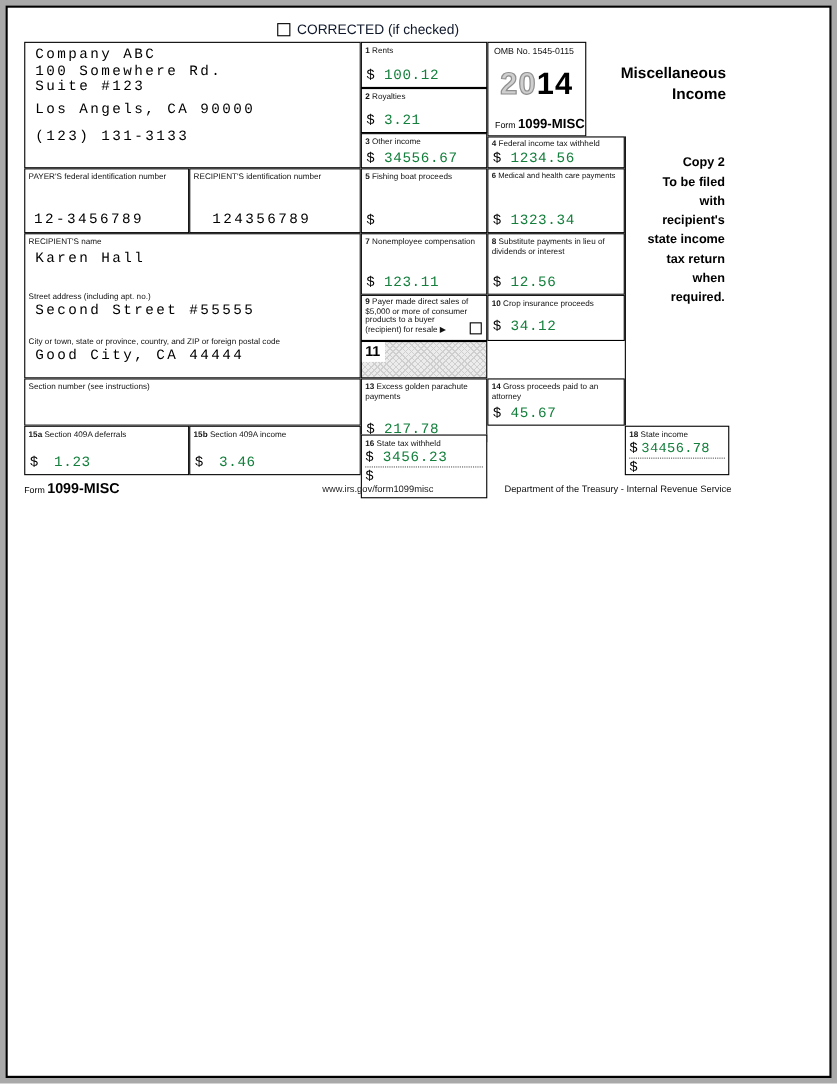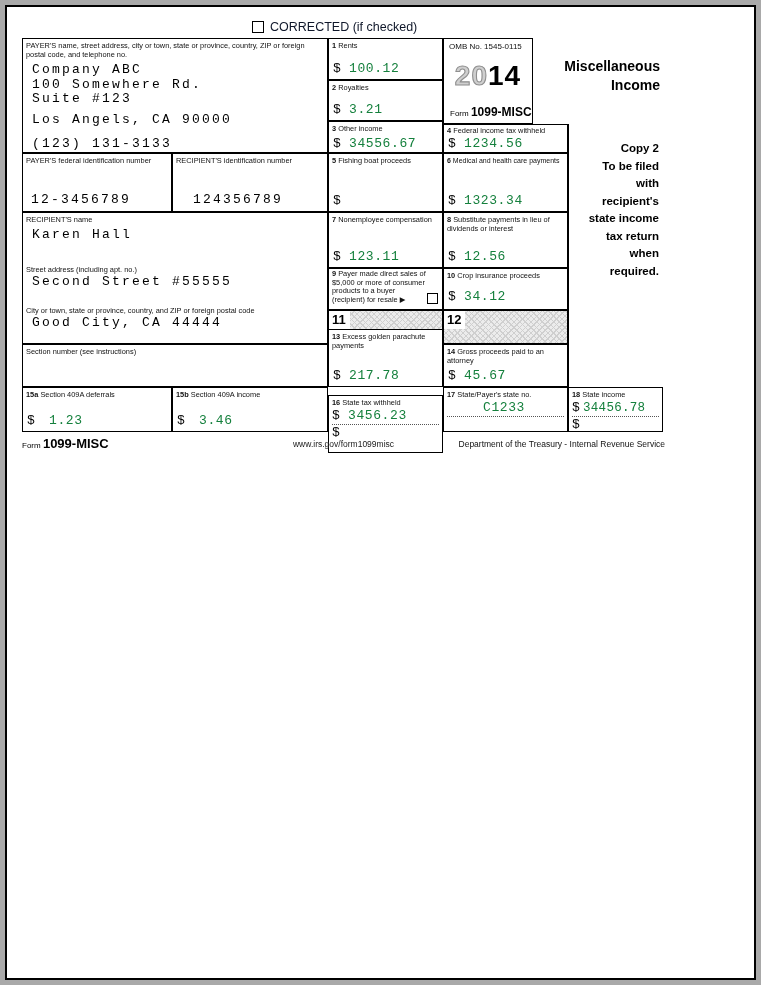--- a/index.html
+++ b/index.html
@@ -79,21 +79,20 @@
 </style>
 </head>
 <body>
 
 <div class="page">
 
   <div class="checkbox" style="left:245px;top:14px;"></div>
   <span class="corr-label" style="position:absolute;left:263px;top:13px;">CORRECTED (if checked)</span>
 
   <div class="cell" style="left:15px;top:31px;width:306px;height:115px;">
-    <div class="lab">PAYER'S name, street address, city or town, state or province, country, ZIP or foreign postal code, and telephone no.</div>
     <div class="val payer-line" style="margin-top:4px;">Company ABC</div>
     <div class="val payer-line">100 Somewhere Rd.</div>
     <div class="val payer-line">Suite #123</div>
     <div class="val payer-line" style="margin-top:6px;">Los Angels, CA 90000</div>
     <div class="val payer-line" style="margin-top:10px;">(123) 131-3133</div>
   </div>
 
   <div class="cell" style="left:321px;top:31px;width:115px;height:42px;">
     <div class="lab"><b>1</b> <span>Rents</span></div>
     <div class="moneyrow">
@@ -198,40 +197,37 @@
     <div class="moneyrow" style="bottom:5px;">
         <span class="dollar">$</span>
         <span class="mval">34.12</span>
       </div>
   </div>
 
   <div class="cell shade" style="left:321px;top:303px;width:115px;height:34px;">
     <div class="chip">11</div>
   </div>
 
-  <div class="cell shade" style="left:436px;top:303px;width:125px;height:34px;">
-    <div class="chip">12</div>
-  </div>
 
   <div class="open" style="position:absolute;left:561px;top:117px;width:95px;height:263px;border-left:1px solid #000;box-sizing:border-box;padding:16px 4px 0 0;">
     <div class="copy2line">Copy 2</div>
     <div class="copy2line">To be filed</div>
     <div class="copy2line">with</div>
     <div class="copy2line">recipient's</div>
     <div class="copy2line">state income</div>
     <div class="copy2line">tax return</div>
     <div class="copy2line">when</div>
     <div class="copy2line">required.</div>
   </div>
 
   <div class="cell" style="left:15px;top:337px;width:306px;height:43px;">
     <div class="lab">Section number (see instructions)</div>
   </div>
 
-  <div class="cell" style="left:321px;top:322px;width:115px;height:58px;">
+  <div class="cell" style="left:321px;top:337px;width:115px;height:58px;">
     <div class="lab"><b>13</b> <span>Excess golden parachute payments</span></div>
     <div class="moneyrow">
         <span class="dollar">$</span>
         <span class="mval">217.78</span>
       </div>
   </div>
 
   <div class="cell" style="left:436px;top:337px;width:125px;height:43px;">
     <div class="lab"><b>14</b> <span>Gross proceeds paid to an attorney</span></div>
     <div class="moneyrow">
@@ -261,29 +257,20 @@
     <div class="srow dotted" style="top:12px;">
         <span class="dollar">$</span>
         <span class="mval">3456.23</span>
       </div>
     <div class="srow" style="top:29px;">
         <span class="dollar">$</span>
         <span class="mval"></span>
       </div>
   </div>
 
-  <div class="cell" style="left:436px;top:380px;width:125px;height:45px;">
-    <div class="lab"><b>17</b> <span>State/Payer's state no.</span></div>
-    <div class="srow dotted" style="top:12px;">
-        <span class="mval" style="margin-left:36px;">C1233</span>
-      </div>
-    <div class="srow" style="top:29px;">
-        <span class="mval"></span>
-      </div>
-  </div>
 
   <div class="cell" style="left:561px;top:380px;width:95px;height:45px;">
     <div class="lab"><b>18</b> <span>State income</span></div>
     <div class="srow dotted" style="top:12px;">
         <span class="dollar" style="width:11px;">$</span>
         <span class="mval" style="font-size:12.5px;letter-spacing:0.3px;">34456.78</span>
       </div>
     <div class="srow" style="top:29px;">
         <span class="dollar">$</span>
         <span class="mval"></span>

